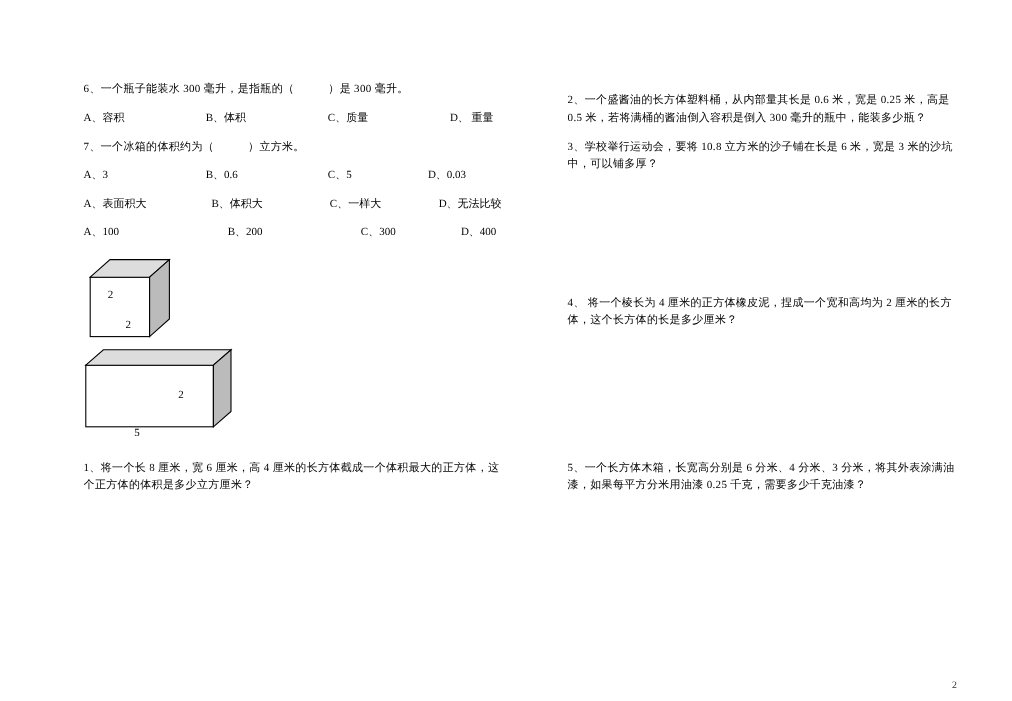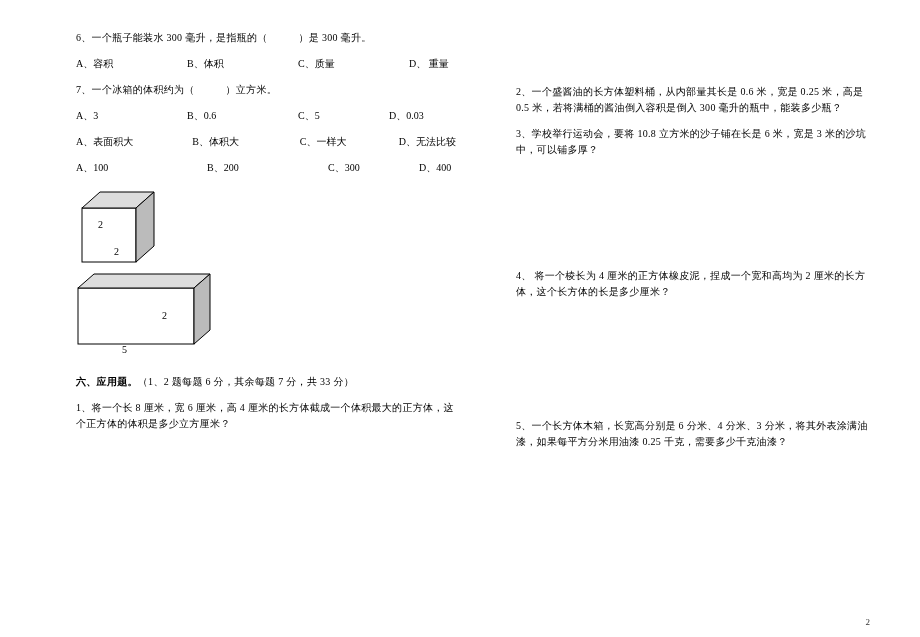--- a/index.html
+++ b/index.html
@@ -9,20 +9,21 @@
       background: #fff;
       font-family: "SimSun", "宋体", serif;
       font-size: 10px;
       color: #000;
       position: relative;
       padding: 30px 50px 20px 76px;
     }
     .cols {
       display: flex;
       gap: 60px;
+      align-items: flex-end;
     }
     .col-l { width: 380px; }
     .col-r { width: 360px; padding-top: 54px; }
     .line { margin-bottom: 10px; line-height: 1.6; letter-spacing: 0.3px; }
     .opts {
       display: flex;
       margin-bottom: 10px;
       line-height: 1.6;
       gap: 21px;
     }
@@ -99,23 +100,20 @@
 
           <polygon points="2,16 18,2 134,2 118,16" fill="#ddd" stroke="#000" stroke-width="1"></polygon>
 
           <polygon points="118,16 134,2 134,58 118,72" fill="#bbb" stroke="#000" stroke-width="1"></polygon>
         </svg>
         <span class="lbl" style="left:86px; top:38px;">2</span>
         <span class="lbl" style="left:46px; top:72px;">5</span>
       </div>
     </div>
 
-    <div class="line bold" style="font-weight:normal">
-      <span class="bold">六、应用题。</span><span>（1、2 题每题 6 分，其余每题 7 分，共 33 分）</span>
-    </div>
 
     <div class="line">1、将一个长 8 厘米，宽 6 厘米，高 4 厘米的长方体截成一个体积最大的正方体，这个正方体的体积是多少立方厘米？</div>
 
   </div>
 
   <div class="col-r">
     <div class="line" style="">2、一个盛酱油的长方体塑料桶，从内部量其长是 0.6 米，宽是 0.25 米，高是 0.5 米，若将满桶的酱油倒入容积是倒入 300 毫升的瓶中，能装多少瓶？</div>
     <div class="line" style="margin-bottom:110px">3、学校举行运动会，要将 10.8 立方米的沙子铺在长是 6 米，宽是 3 米的沙坑中，可以铺多厚？</div>
     <div class="line" style="margin-bottom:118px">4、 将一个棱长为 4 厘米的正方体橡皮泥，捏成一个宽和高均为 2 厘米的长方体，这个长方体的长是多少厘米？</div>
     <div class="line">5、一个长方体木箱，长宽高分别是 6 分米、4 分米、3 分米，将其外表涂满油漆，如果每平方分米用油漆 0.25 千克，需要多少千克油漆？</div>

